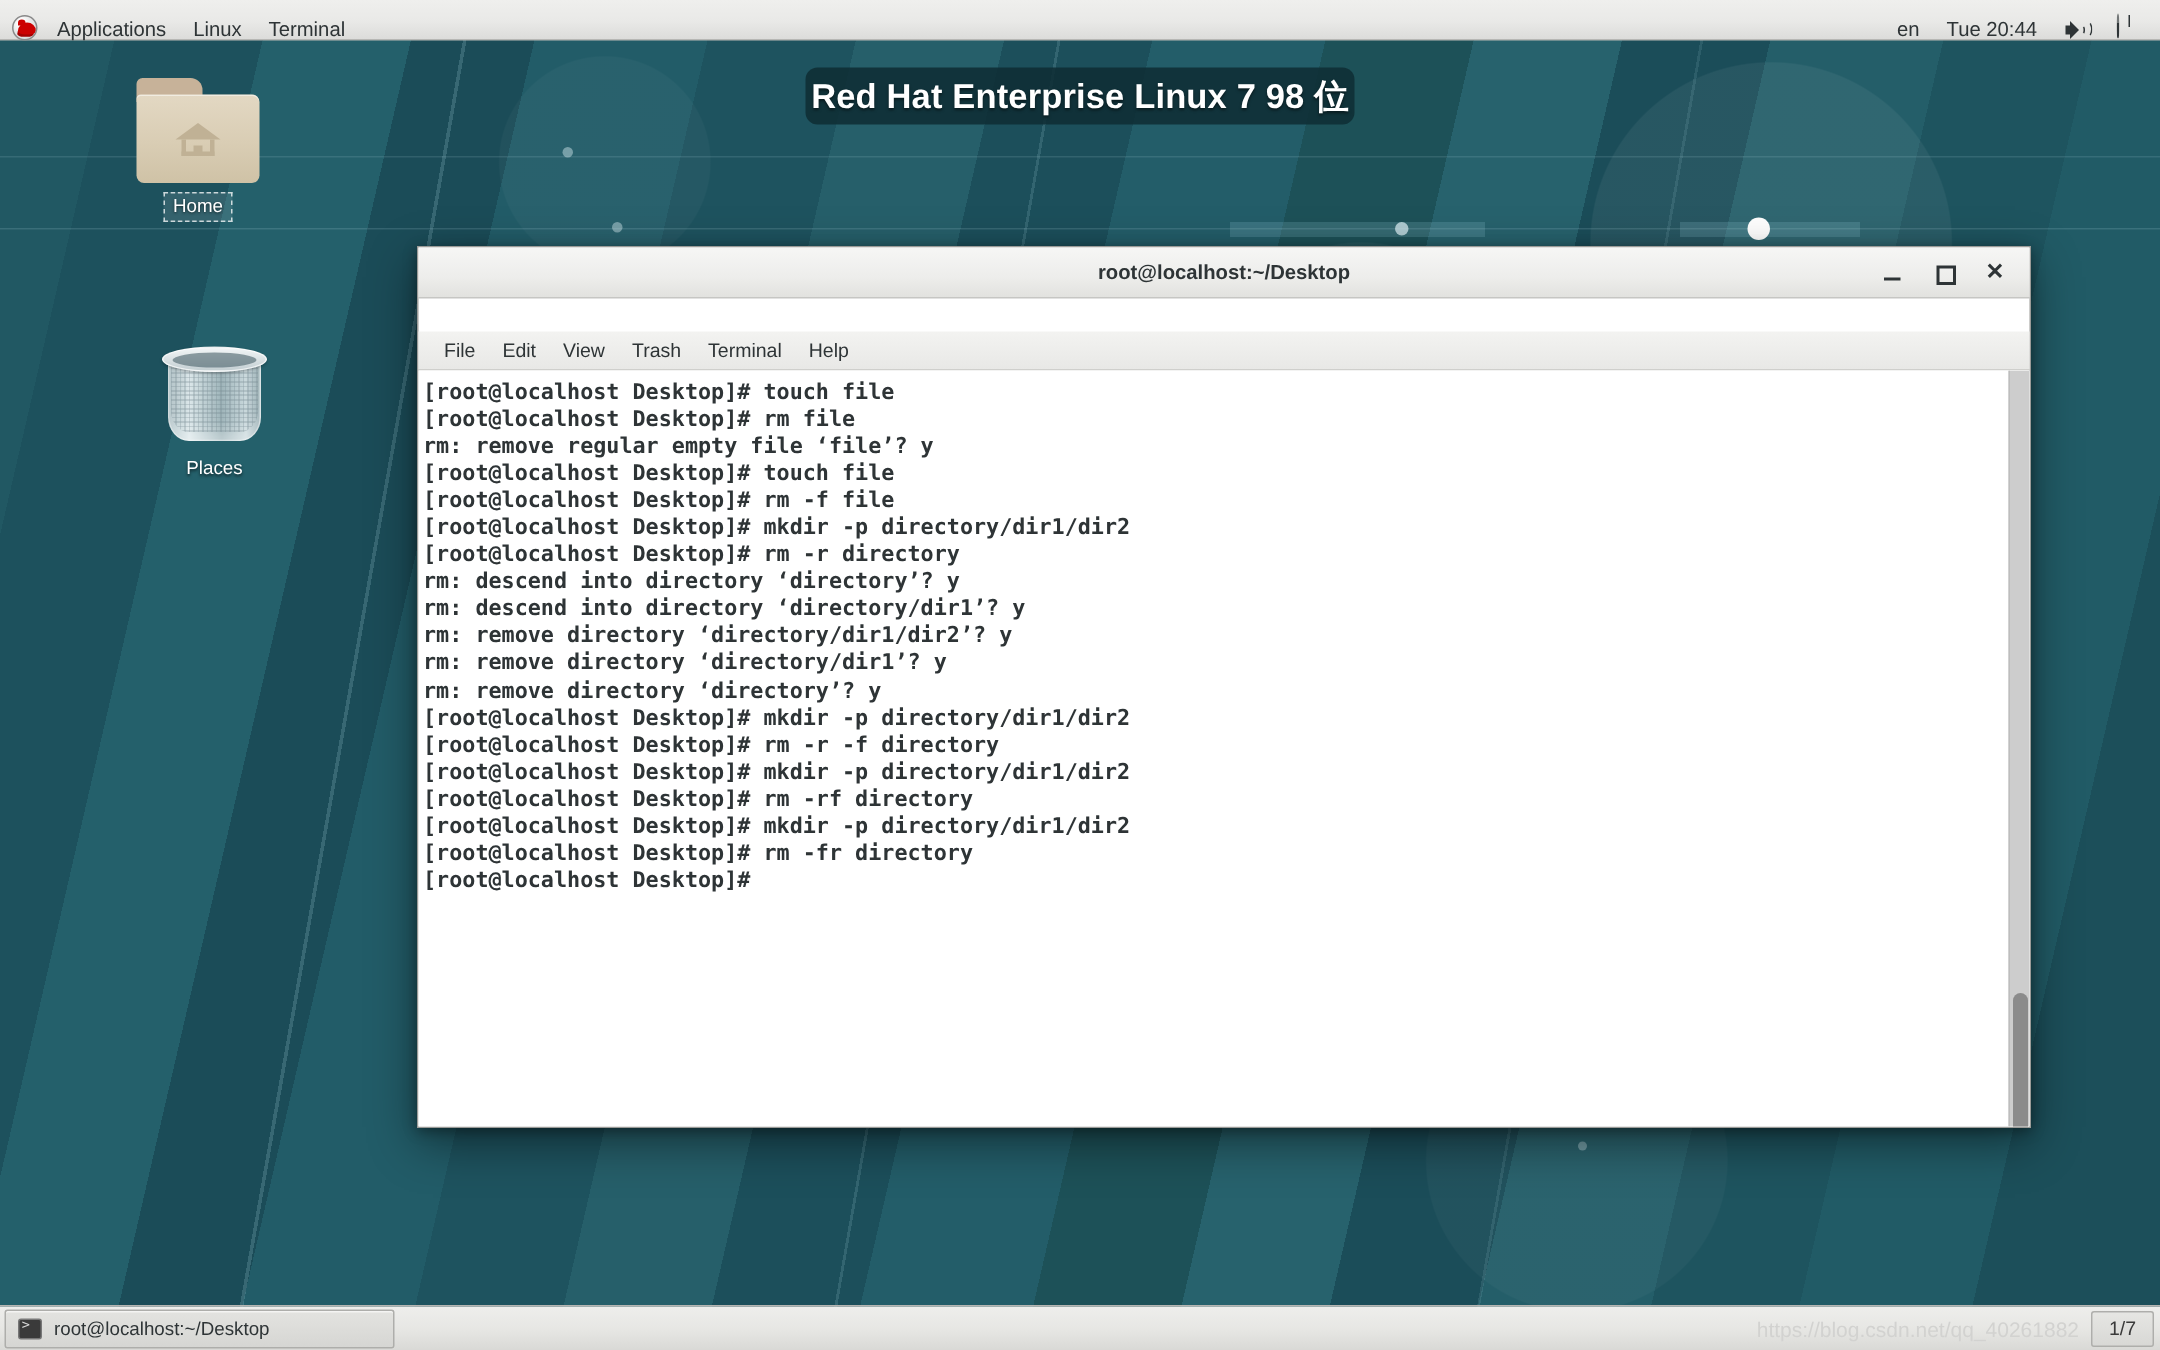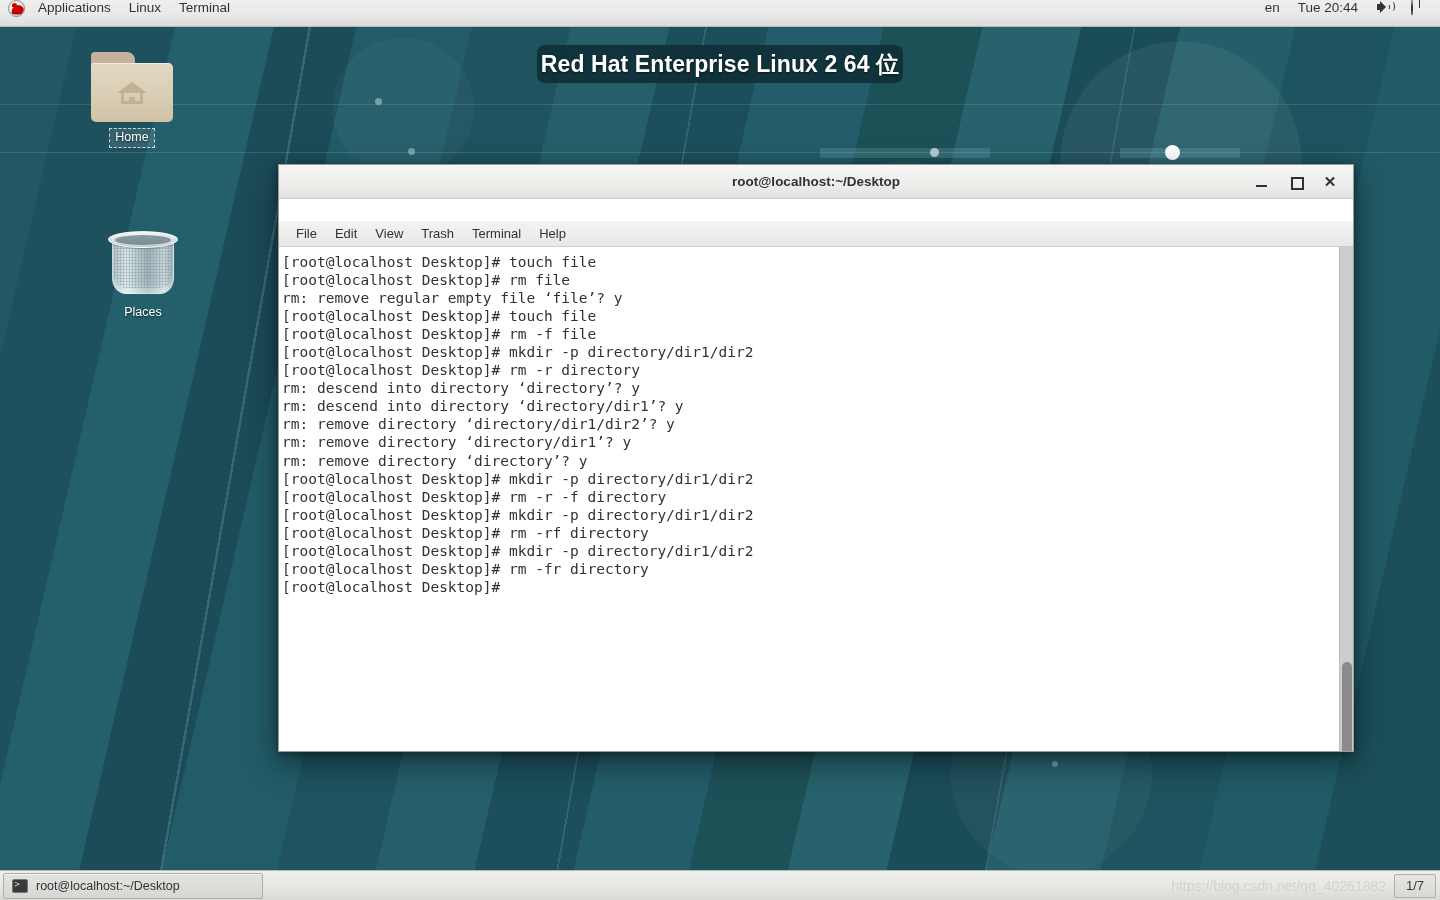--- a/index.html
+++ b/index.html
@@ -46,21 +46,21 @@
 
   
   #top-panel {
     position:absolute; left:0; top:0; width:1440px; height:27px;
     background:linear-gradient(to bottom,#efefed 0%,#e9e9e7 55%,#dcdcda 100%);
     border-bottom:1px solid #b7b7b4;
     display:flex; align-items:center; z-index:40;
     font-size:13.5px; color:#2e3436;
   }
   .panel-item {
-    height:27px; display:flex; align-items:flex-start; gap:6px;
+    height:27px; display:flex; align-items:flex-end; gap:6px;
     padding:0 9px; cursor:default; white-space:nowrap;
   }
   #panel-right { margin-left:auto; display:flex; align-items:center; }
   .rh-logo {
     width:17px; height:17px; border-radius:50%;
     background:radial-gradient(circle at 35% 30%, #fdfdfd 0 18%, #e8e8e8 45%, #d0d0d0 100%);
     border:1px solid #8a8a8a; position:relative; overflow:hidden;
     display:inline-block;
   }
   .rh-logo::after {
@@ -228,21 +228,21 @@
     background:linear-gradient(to bottom,#f3f3f1,#e8e8e6);
     border-bottom:1px solid #cfcfcc;
     display:flex; align-items:center; padding-left:8px;
     font-size:13px; color:#2e3436;margin-top:22px;
   }
   .menu-entry {
     padding:3px 9px; cursor:default; border-radius:2px;
   }
 
   #term-body {
-    flex:1 1 auto; position:relative; background:#ffffff; display:flex; overflow:hidden;
+    flex:1 1 auto; position:relative; background:#ffffff; display:flex; overflow:hidden;font-weight:bold;
   }
   #term-text {
     flex:1 1 auto; padding:6px 0 0 3px;
     font-family:"DejaVu Sans Mono","Liberation Mono", monospace;
     font-size:14.5px; line-height:18.05px; color:#2e3436;
     white-space:pre; overflow:hidden;
   }
   #term-scrollbar {
     flex:0 0 14px; width:14px; background:#cdcdcd;
     border-left:1px solid #bdbdbd; position:relative;
@@ -355,21 +355,21 @@
 <div class="desk-icon" style="left:95px;top:226px;">
   <div class="trash">
     <div class="can"></div>
     <div class="mesh"></div>
     <div class="rim"></div>
     <div class="rim-in"></div>
   </div>
   <div class="di-label">Places</div>
 </div>
 
-<div id="os-banner">Red Hat Enterprise Linux 2 64 位</div>
+<div id="os-banner">Red Hat Enterprise Linux 7 98 位</div>
 
 <div id="term-window">
 
   <div id="term-titlebar">
     <div id="term-title">root@localhost:~/Desktop</div>
     <div id="win-buttons">
       <div class="win-btn wb-min"></div>
       <div class="win-btn wb-max"></div>
       <div class="win-btn wb-close">✕</div>
     </div>

